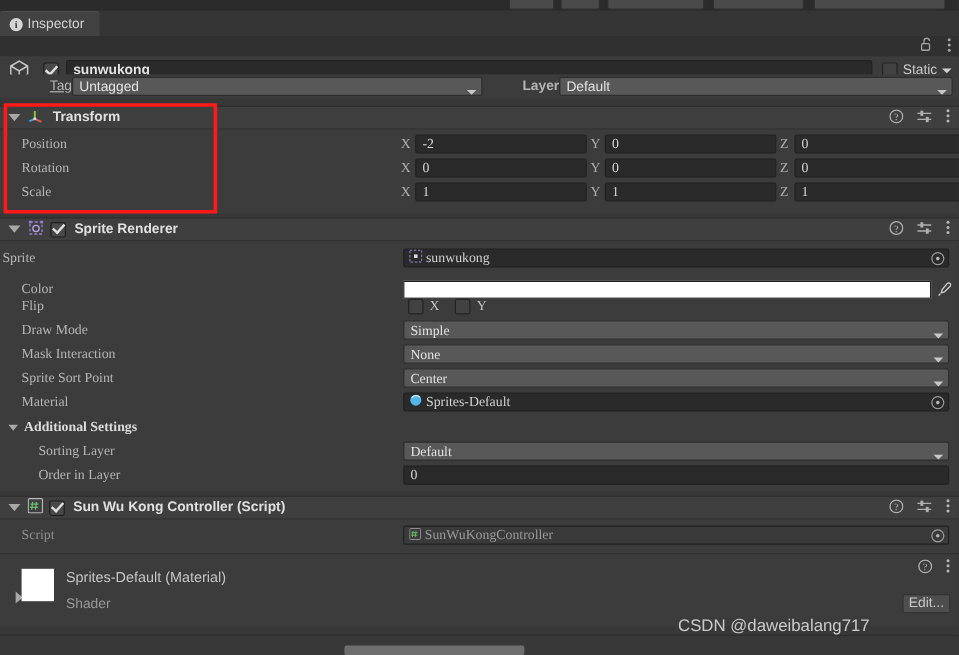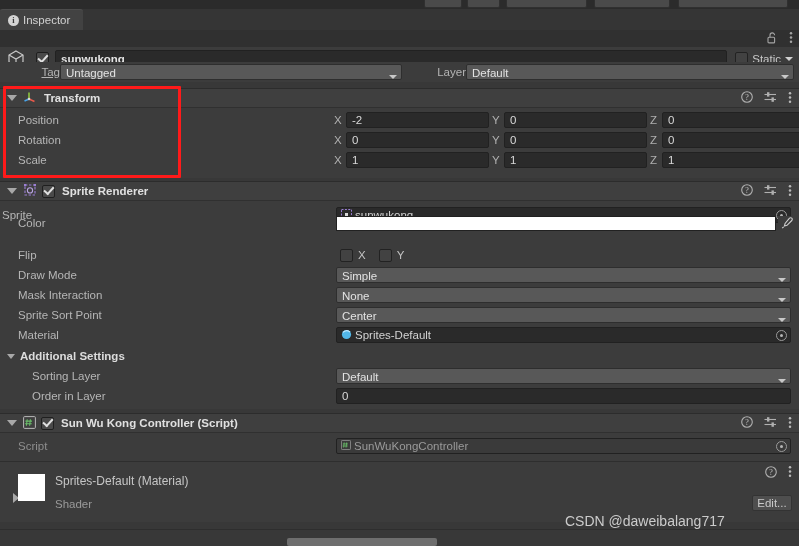--- a/index.html
+++ b/index.html
@@ -110,21 +110,21 @@
     width: 0; height: 0; margin-left: 7px;
     border-left: 5px solid transparent; border-right: 5px solid transparent;
     border-top: 6px solid #a8a8a8; flex: none;
   }
   .foldout.collapsed {
     border-top: 5px solid transparent; border-bottom: 5px solid transparent;
     border-left: 6px solid #a8a8a8; border-right: 0;
   }
   .hdr-icons { margin-left: auto; display:flex; align-items:center; gap: 11px; margin-right: 7px; }
 
-  .body { position: absolute; left: 0; width: 799px; background: #3c3c3c; }
+  .body { position: absolute; left: 0; width: 799px; background: #3c3c3c; font-family: Liberation Serif, serif; }
   .row { position: absolute; left: 0; width: 799px; height: 20px; display: flex; align-items: center; }
   .row > .lbl { color: #b6b6b6; font-size: 11.5px; }
 
   .vec-cell { display: flex; align-items: center; position: absolute; }
   .vec-axis { color: #b0b0b0; font-size: 11.5px; width: 12px; }
   .numfield {
     height: 16px; background: #2a2a2a; border: 1px solid #212121; border-radius: 2px;
     display: flex; align-items: center; padding-left: 5px;
     color: #d8d8d8; font-size: 11.5px;
   }
@@ -232,21 +232,21 @@
       <span class="caret"></span>
     </span>
   </div>
 
   <div class="taglayer" style="top:62px;">
     <span class="fld-label" style="width:60px;text-decoration:underline;">Tag</span>
     <span class="dropdown" style="width:342px;">
       <span>Untagged</span>
       <span class="small-caret"></span>
     </span>
-    <span class="fld-label" style="width:50px;margin-left:14px;">Layer</span>
+    <span class="fld-label" style="width:50px;margin-left:14px;font-weight:bold;">Layer</span>
     <span class="dropdown" style="width:328px;">
       <span>Default</span>
       <span class="small-caret"></span>
     </span>
   </div>
 
   <div class="comp-header" style="top:88px;">
     <span class="foldout"></span>
     <span style="margin-left:6px;">
       <svg width="14" height="14" viewBox="0 0 14 14">
@@ -379,21 +379,21 @@
           <svg width="11" height="11" viewBox="0 0 11 11">
               <rect x="0.5" y="0.5" width="10" height="10" fill="none" stroke="#9b7fd4" stroke-width="1" stroke-dasharray="2 1.4"></rect>
               <rect x="4" y="4" width="3" height="3" fill="#d9d9d9"></rect>
             </svg>
         </span>
         <span>sunwukong</span>
         <span class="obj-pick"></span>
       </span>
     </div>
 
-    <div class="row" style="top:12px;">
+    <div class="row" style="top:30px;">
       <span class="lbl" style="margin-left:18px;">Color</span>
       <span class="colorfield" style="position:absolute;left:336px;width:440px;"></span>
       <span class="eyedrop" style="position:absolute;left:778px;">
         <svg width="12" height="12" viewBox="0 0 12 12">
             <path d="M8.5 1.2 a1.6 1.6 0 0 1 2.3 2.3 L6 8.3 L3.4 9 L4.1 6.4 Z" fill="none" stroke="#cfcfcf" stroke-width="1.1"></path>
             <line x1="2.6" y1="9.8" x2="1.2" y2="11.2" stroke="#cfcfcf" stroke-width="1.1"></line>
           </svg>
       </span>
     </div>
 

